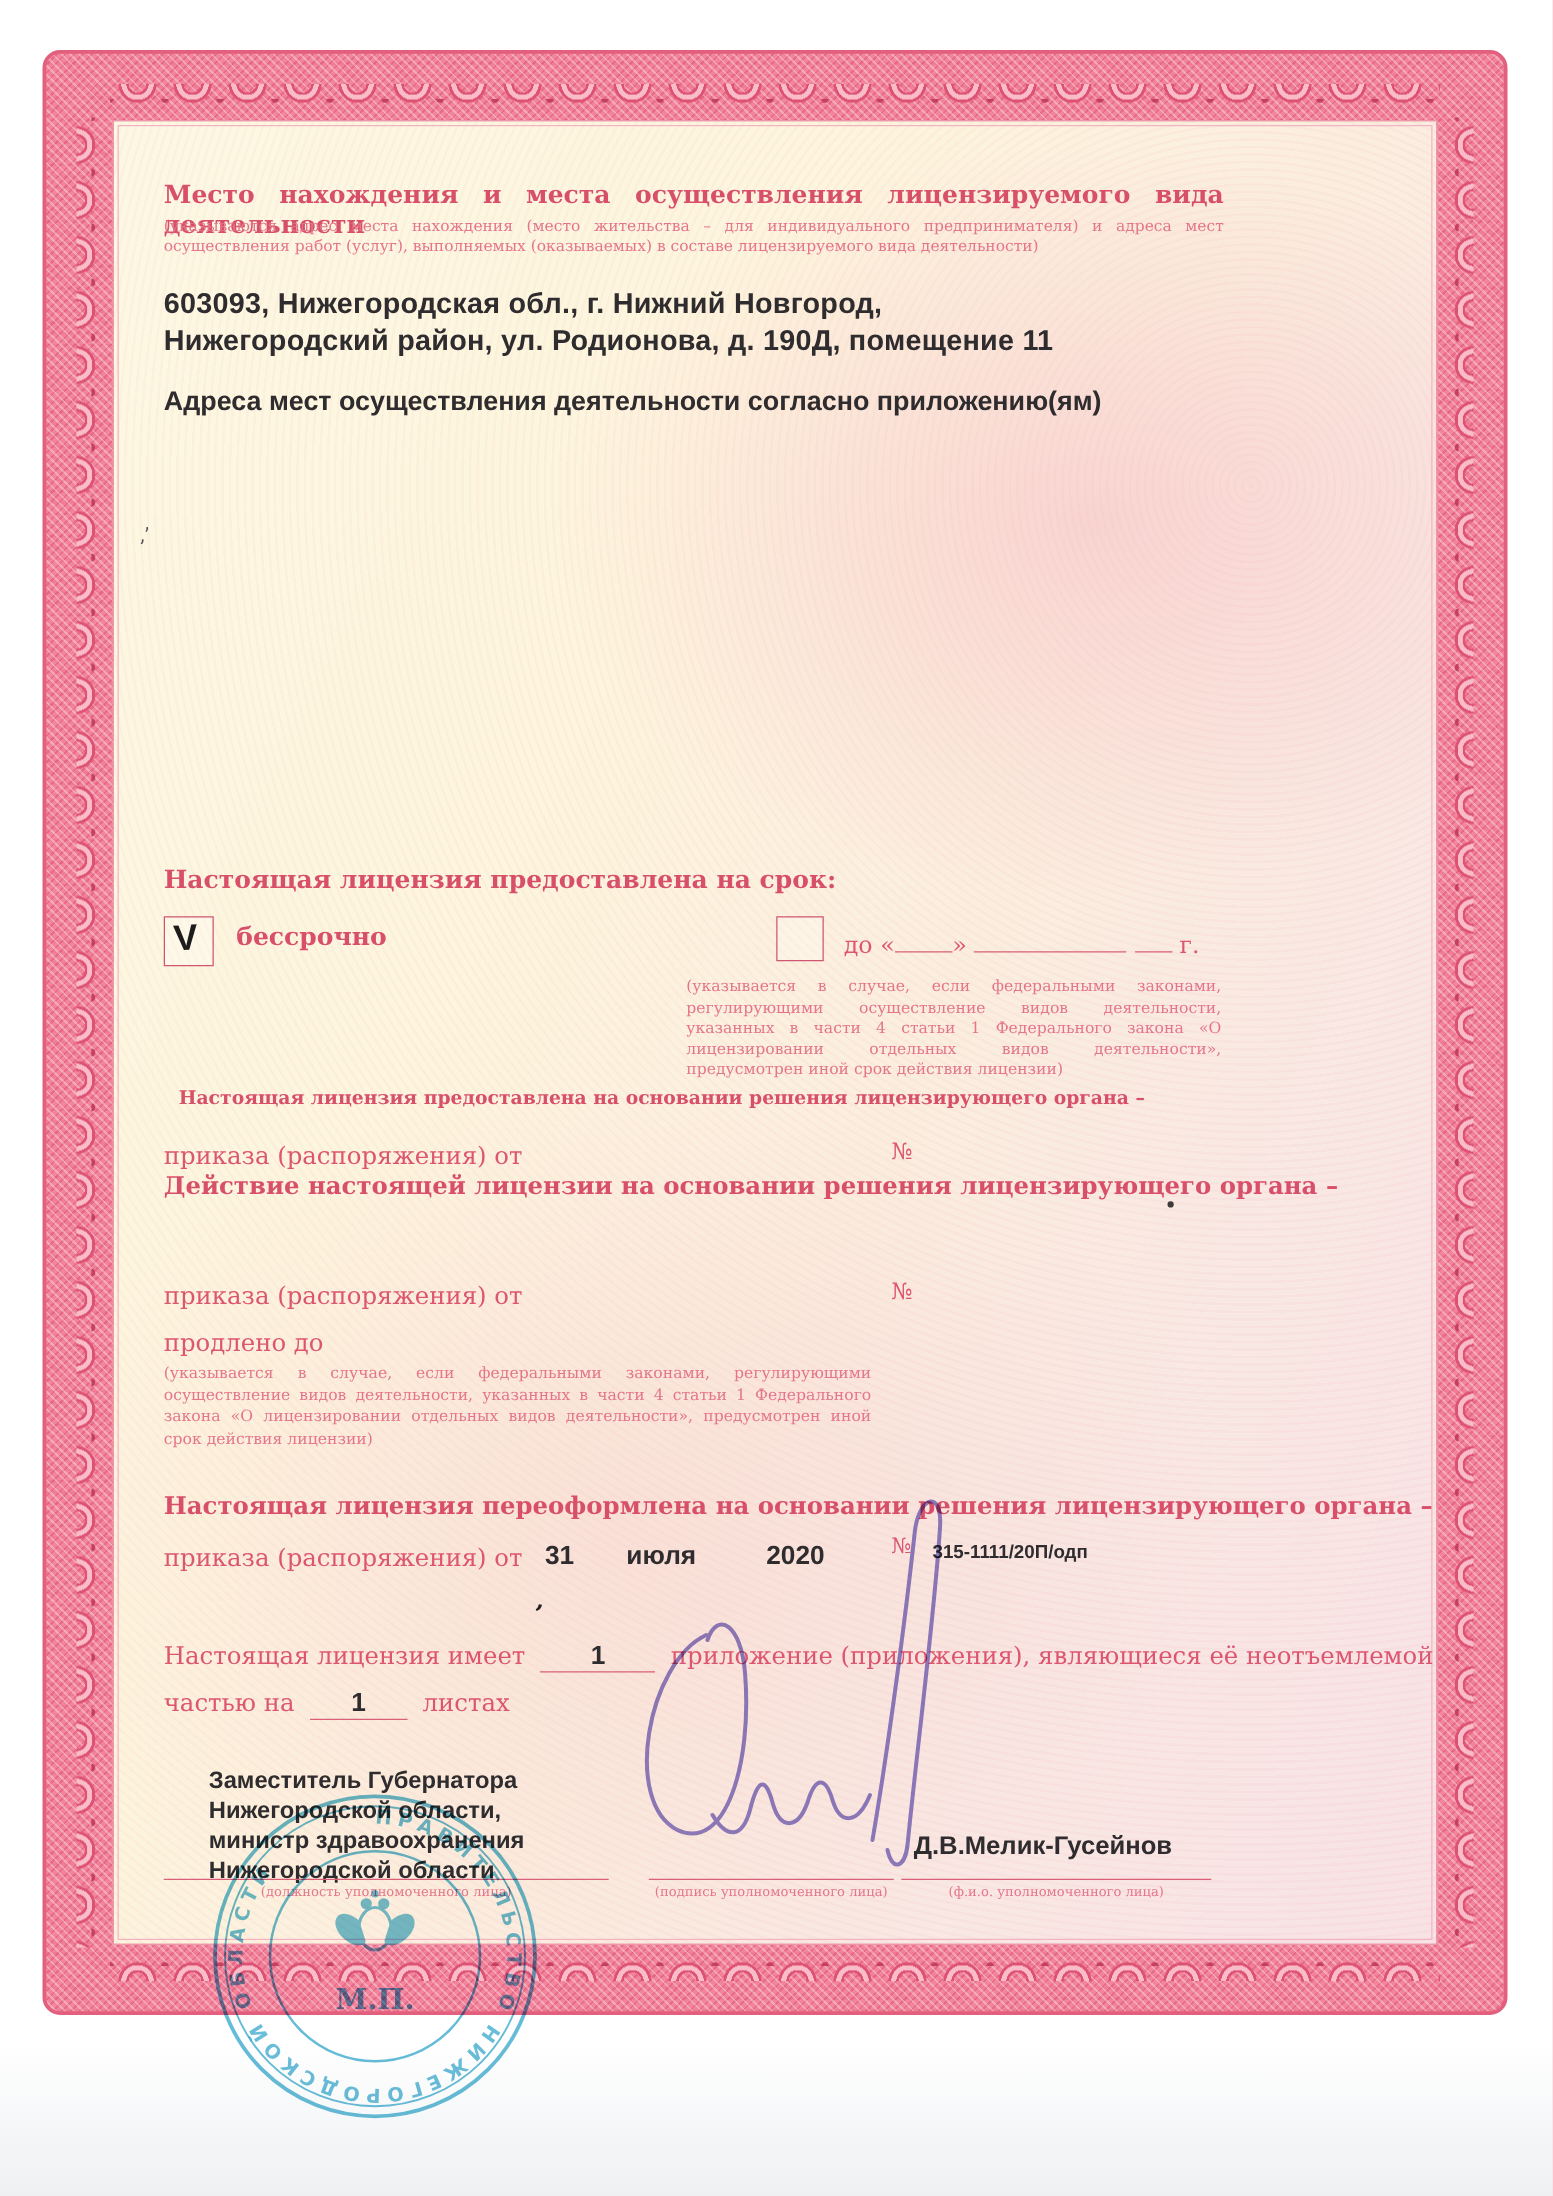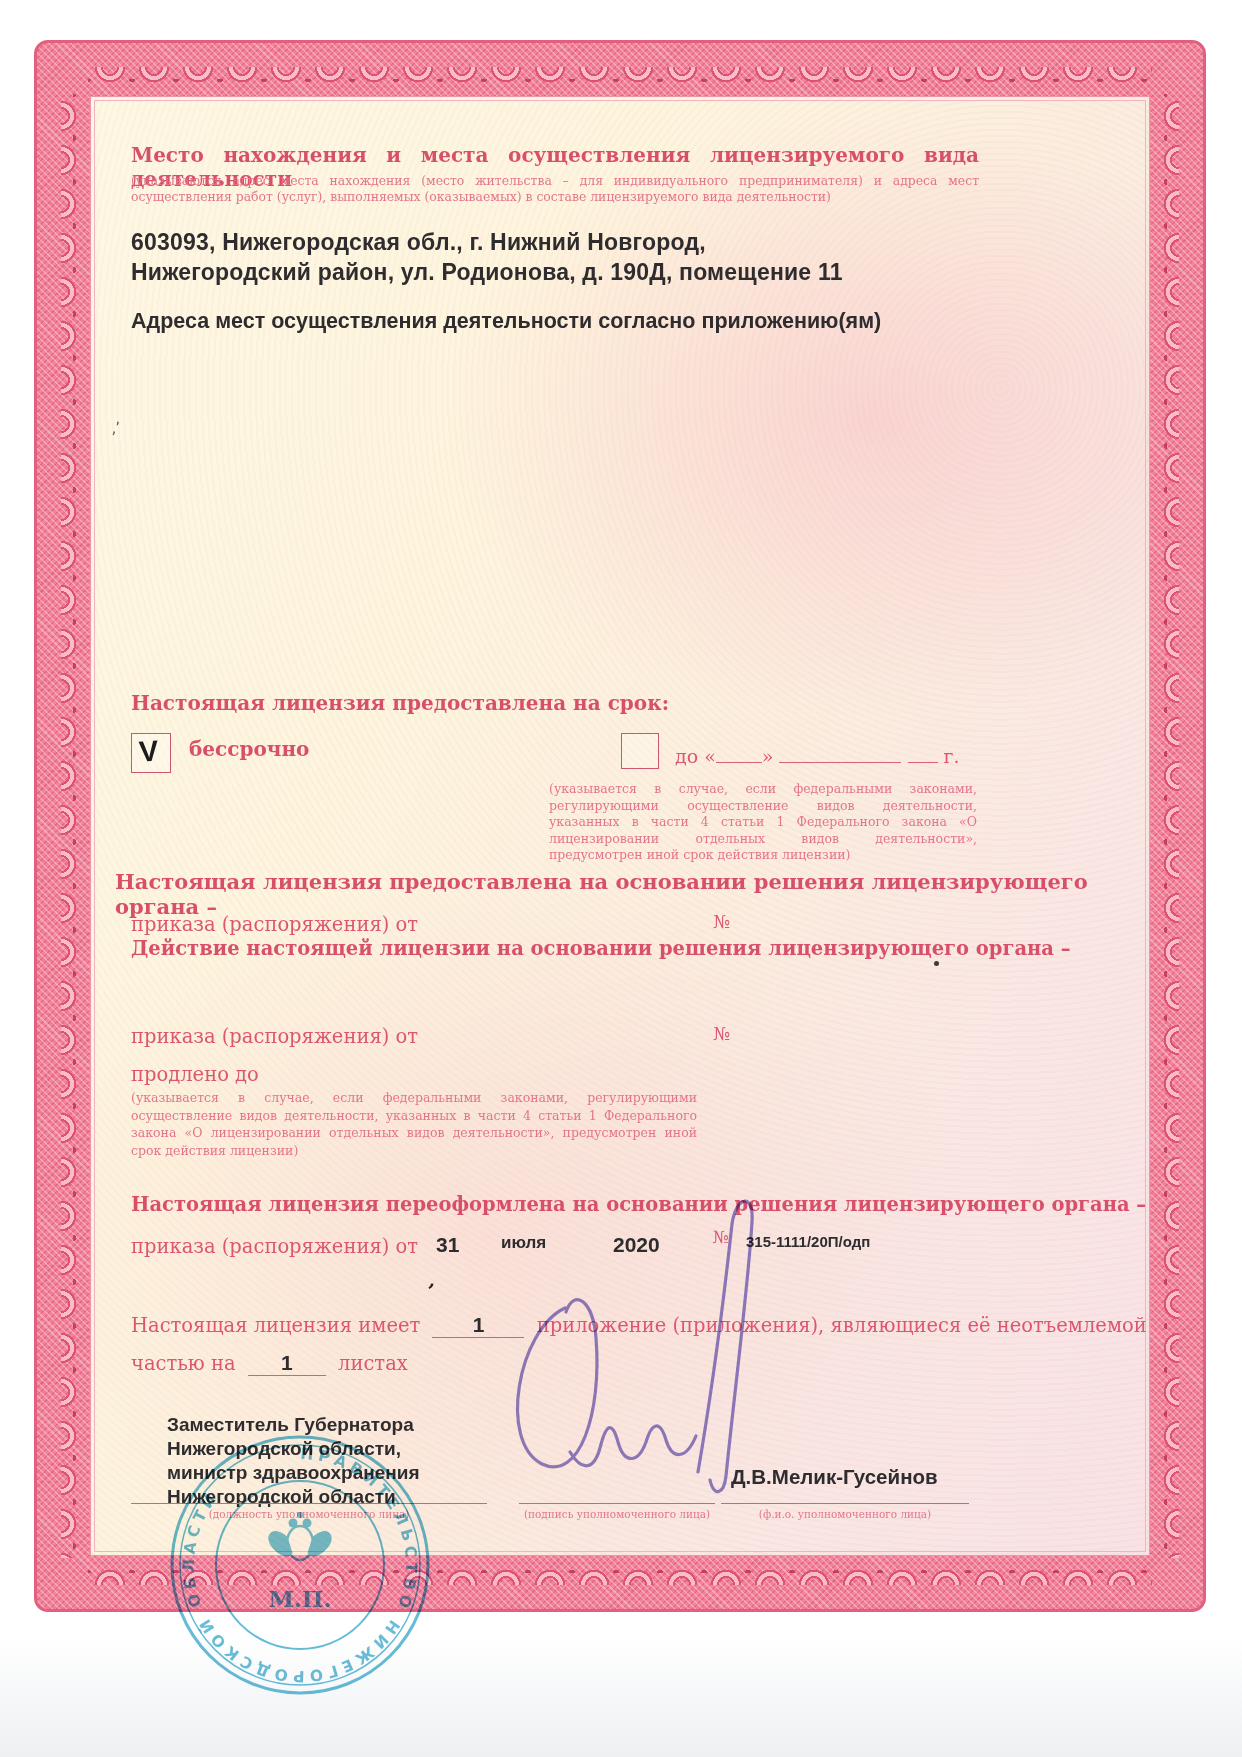--- a/index.html
+++ b/index.html
@@ -83,36 +83,36 @@
 
       <div class="checkbox" style="left:530px;top:636px;width:36px;height:34px;border-width:1px;"></div>
       <div class="abs red" style="left:584px;top:648px;font-size:19px;">
         <span>до «</span><span class="blank" style="width:46px;"></span><span>»</span>
         <span class="blank" style="width:122px;"></span>
         <span class="blank" style="width:30px;"></span>
         <span>г.</span>
       </div>
       <div class="abs fine" style="left:458px;top:684px;width:428px;font-size:12.5px;line-height:16.5px;">(указывается в случае, если федеральными законами, регулирующими осуществление видов деятельности, указанных в части 4 статьи 1 Федерального закона «О лицензировании отдельных видов деятельности», предусмотрен иной срок действия лицензии)</div>
 
-      <div class="abs red-b" style="left:24px;top:772px;font-size:21px;">Настоящая лицензия предоставлена на основании решения лицензирующего органа –</div>
+      <div class="abs red-b" style="left:52px;top:772px;font-size:15px;">Настоящая лицензия предоставлена на основании решения лицензирующего органа –</div>
       <div class="abs red" style="left:40px;top:816px;font-size:19.5px;">приказа (распоряжения) от</div>
       <div class="abs red" style="left:622px;top:814px;font-size:18px;">№</div>
 
       <div class="abs" style="left:843px;top:864px;width:5px;height:5px;background:#1c1c1c;border-radius:50%;opacity:.85;"></div>
 
       <div class="abs red-b" style="left:40px;top:840px;font-size:19.5px;">Действие настоящей лицензии на основании решения лицензирующего органа –</div>
       <div class="abs red" style="left:40px;top:928px;font-size:19.5px;">приказа (распоряжения) от</div>
       <div class="abs red" style="left:622px;top:926px;font-size:18px;">№</div>
       <div class="abs red" style="left:40px;top:966px;font-size:19.5px;">продлено до</div>
       <div class="abs fine" style="left:40px;top:992px;width:566px;font-size:12.5px;line-height:17.5px;">(указывается в случае, если федеральными законами, регулирующими осуществление видов деятельности, указанных в части 4 статьи 1 Федерального закона «О лицензировании отдельных видов деятельности», предусмотрен иной срок действия лицензии)</div>
 
       <div class="abs red-b" style="left:40px;top:1096px;font-size:19.5px;">Настоящая лицензия переоформлена на основании решения лицензирующего органа –</div>
       <div class="abs red" style="left:40px;top:1138px;font-size:19.5px;">приказа (распоряжения) от</div>
       <div class="abs ink" style="left:345px;top:1136px;font-size:21px;">31</div>
-      <div class="abs ink" style="left:410px;top:1136px;font-size:17px;">июля</div>
+      <div class="abs ink" style="left:410px;top:1136px;font-size:21px;">июля</div>
       <div class="abs ink" style="left:522px;top:1136px;font-size:21px;">2020</div>
       <div class="abs red" style="left:622px;top:1130px;font-size:17px;">№</div>
       <div class="abs ink" style="left:655px;top:1136px;font-size:15px;">315-1111/20П/одп</div>
 
       <div class="abs" style="left:336px;top:1182px;color:#232323;font-weight:bold;font-size:20px;transform:rotate(10deg);">’</div>
 
       <div class="abs" style="left:40px;top:1216px;font-size:19.5px;">
         <span class="red">Настоящая лицензия имеет</span>
         <span class="blank" style="width:92px;text-align:center;margin:0 6px;"><span class="ink" style="font-size:21px;">1</span></span>
         <span class="red">приложение (приложения), являющиеся её неотъемлемой</span>

